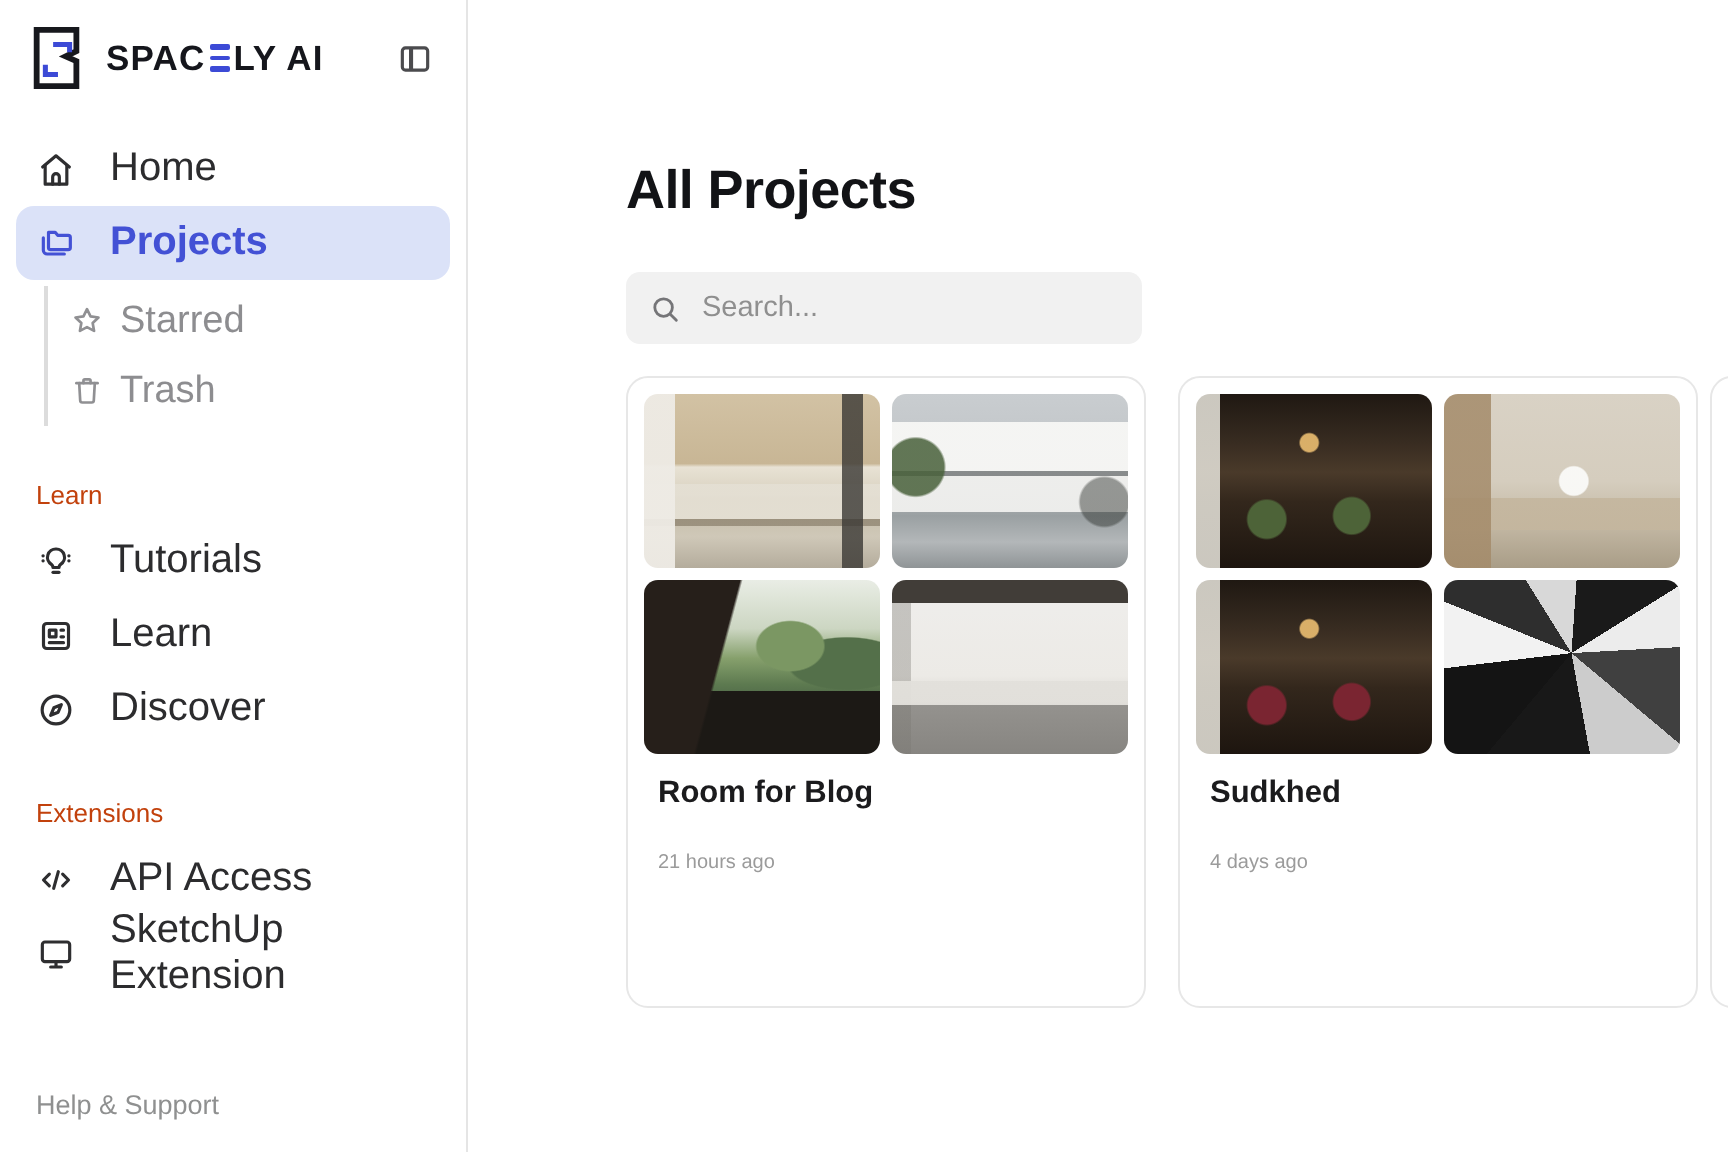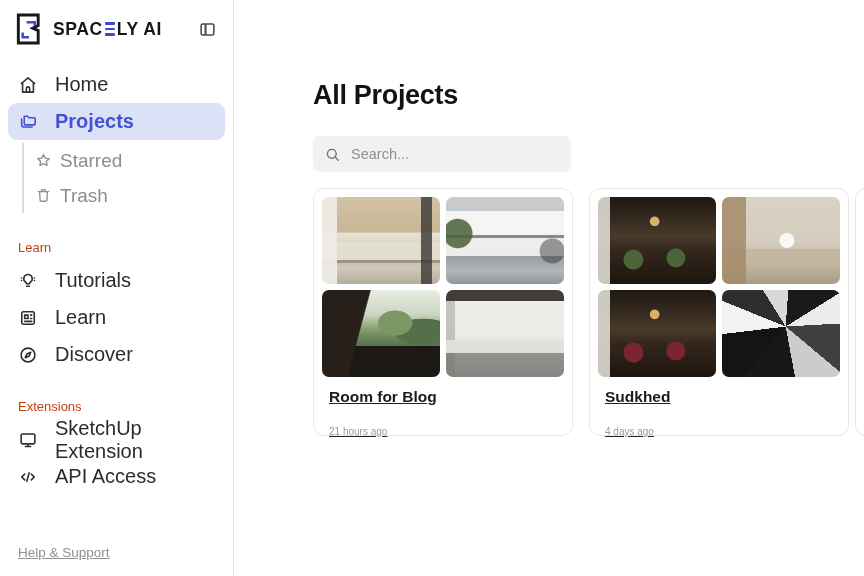--- a/index.html
+++ b/index.html
@@ -35,21 +35,21 @@
   .nav-item .ic { width:20px; height:20px; display:flex; align-items:center; justify-content:center; color:#2e2e30; }
   .nav-item.active { background:#dbe2f8; color:#4351d5; font-weight:600; }
   .nav-item.active .ic { color:#4351d5; }
 
   .sub-block { margin:3px 0 3px 14px; border-left:2px solid #dcdcdc; padding-left:9px; }
   .sub-block .nav-item { height:35px; gap:8px; padding:0 2px; font-size:19px; color:#8d8d90; border-radius:7px; }
   .sub-block .nav-item .ic { width:17px; height:17px; color:#909093; }
 
   .section-label { padding:0 10px; margin:24px 0 7px; font-size:13px; color:#c2410c; }
   .section-label.ext { margin-top:26px; }
-  .help-label { margin-top:auto; padding:0 10px; font-size:13.5px; color:#8f9090; cursor:pointer;text-decoration:underline; }
+  .help-label { margin-top:auto; padding:0 10px; font-size:13.5px; color:#8f9090; cursor:pointer; }
 
   svg { display:block; }
 
   
   .main { flex:1; min-width:0; padding:80px 0 0 79px; }
   .page-title { margin:0; font-size:27px; font-weight:800; letter-spacing:-.3px; color:#121316; }
 
   .search-box {
     width:258px; height:36px; margin-top:25px;
     background:#f1f1f1; border-radius:7px;
@@ -57,23 +57,23 @@
   }
   .search-box .ic { color:#757578; }
   .search-box input {
     border:0; background:transparent; outline:none; width:100%;
     font-size:14.5px; color:#333; font-family:"Liberation Sans", sans-serif;
   }
   .search-box input::placeholder { color:#8f8f8f; }
 
   .cards { display:flex; gap:16px; margin-top:16px; }
   .card {
-    width:260px; min-width:260px; height:248px;
+    width:260px; min-width:260px; height:316px;
     background:#fff; border:1px solid #e7e7e7; border-radius:11px;
-    padding:8px; cursor:pointer;text-decoration:underline;
+    padding:8px; cursor:pointer;
   }
   .card.cut { margin-left:-10px; }
   .tgrid { display:grid; grid-template-columns:1fr 1fr; gap:6px; }
   .thumb { height:87px; border-radius:7px; background-color:#d8d4cc; }
   .card-title { margin:11px 7px 0; font-size:15.5px; font-weight:700; color:#1b1b1d; }
   .card-time { margin:20px 7px 0; font-size:10px; color:#9b9b9b; }
 
   
   [data-thumb="kitchen-interior"] {
     background:
@@ -241,37 +241,37 @@
         </svg>
       </span>
       <span>Discover</span>
     </div>
 
     <div class="section-label ext">Extensions</div>
 
     <div class="nav-item">
       <span class="ic">
         <svg width="20" height="20" viewBox="0 0 24 24" fill="none" stroke="currentColor" stroke-width="1.9" stroke-linecap="round" stroke-linejoin="round">
+          <path d="M8 8.5 4.5 12 8 15.5"></path>
+          <path d="M16 8.5 19.5 12 16 15.5"></path>
+          <path d="M13.4 7 l-2.8 10"></path>
+        </svg>
+      </span>
+      <span>API Access</span>
+    </div>
+
+    <div class="nav-item">
+      <span class="ic">
+        <svg width="20" height="20" viewBox="0 0 24 24" fill="none" stroke="currentColor" stroke-width="1.9" stroke-linecap="round" stroke-linejoin="round">
           <rect x="3.8" y="4.8" width="16.4" height="11.8" rx="1.6"></rect>
           <path d="M12 16.6 v2.6"></path>
           <path d="M8.8 19.8 h6.4"></path>
         </svg>
       </span>
       <span>SketchUp Extension</span>
-    </div>
-
-    <div class="nav-item">
-      <span class="ic">
-        <svg width="20" height="20" viewBox="0 0 24 24" fill="none" stroke="currentColor" stroke-width="1.9" stroke-linecap="round" stroke-linejoin="round">
-          <path d="M8 8.5 4.5 12 8 15.5"></path>
-          <path d="M16 8.5 19.5 12 16 15.5"></path>
-          <path d="M13.4 7 l-2.8 10"></path>
-        </svg>
-      </span>
-      <span>API Access</span>
     </div>
 
     <div class="help-label">Help &amp; Support</div>
   </nav>
 </aside>
 
 <main class="main">
   <h1 class="page-title">All Projects</h1>
 
   <div class="search-box">

